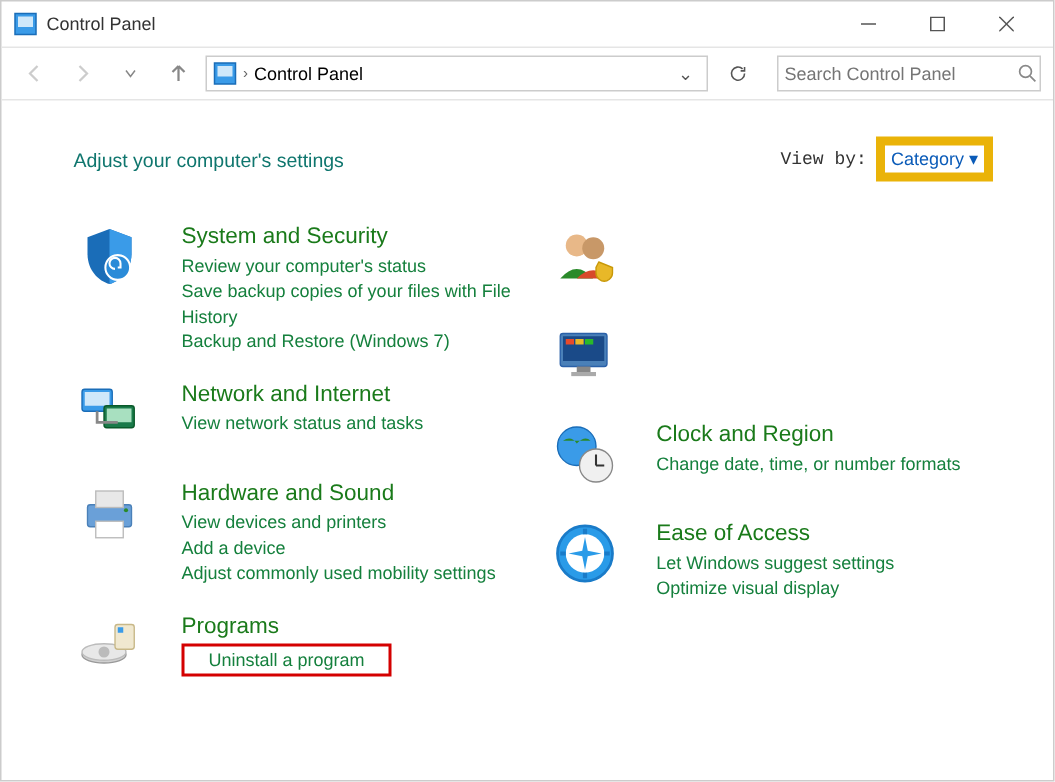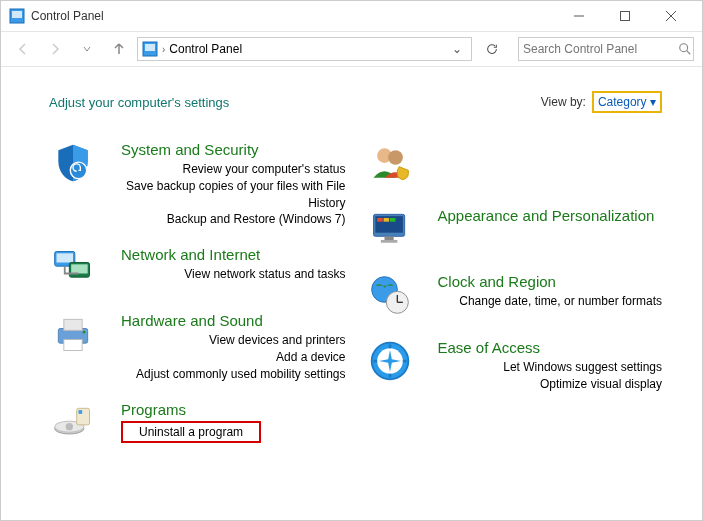--- a/index.html
+++ b/index.html
@@ -23,31 +23,31 @@
 .addr-drop { width:20px; text-align:center; color:#555; }
 .refresh { width:28px; height:24px; display:flex; align-items:center; justify-content:center; margin-left:2px; }
 .searchbar { width:176px; height:24px; border:1px solid #ccc; display:flex; align-items:center; margin-left:8px; padding:0 4px; }
 .searchbar input { border:none; outline:none; flex:1; font-size:12px; color:#555; }
 .searchbar .search-icon { color:#888; }
 
 .content { padding: 24px 40px 24px 48px; }
 .heading-row { display:flex; align-items:center; margin-bottom: 28px; }
 .heading { color:#0f766e; font-size:13px; font-weight:400; }
 .viewby { margin-left:auto; display:flex; align-items:center; gap:6px; font-size:12px; }
-.viewby-label { color:#333; }
+.viewby-label { color:#333;font-family:Liberation Mono, monospace; }
 .viewby-value { color:#0a5bb8; cursor:pointer; padding:2px 4px; }
-.highlight-red { border:2px solid #eab308; }
+.highlight-red { border:6px solid #eab308; }
 
 .columns { display:flex; gap:20px; }
 .col { flex:1; }
 .cat { display:flex; gap:24px; margin-bottom:18px; }
 .cat .cat-icon { width:48px; height:48px; flex-shrink:0; display:flex; align-items:flex-start; justify-content:center; }
 .cat .cat-body { flex:1; }
 .cat-title { color:#1a7a1a; font-size:15px; font-weight:400; cursor:pointer; line-height:1.2; margin-bottom:2px; }
-.cat-link { color:#000000; font-size:12px; cursor:pointer; line-height:1.4; display:block;text-align:right; }
+.cat-link { color:#15803d; font-size:12px; cursor:pointer; line-height:1.4; display:block; }
 .inline-highlight { display:inline-block; border:2px solid #d40000; padding:1px 16px; }
 
 svg { display:block; }
 </style>
 </head>
 <body>
 
 <div class="titlebar">
   <span class="tb-icon">
     <svg width="16" height="16" viewBox="0 0 16 16">
@@ -226,23 +226,20 @@
           <svg width="44" height="44" viewBox="0 0 48 48">
               <rect x="6" y="8" width="34" height="24" rx="2" fill="#4a80b8" stroke="#2a60a8"></rect>
               <rect x="8" y="10" width="30" height="18" fill="#1a4a88"></rect>
               <rect x="10" y="12" width="6" height="4" fill="#e84a2a"></rect>
               <rect x="17" y="12" width="6" height="4" fill="#e8b828"></rect>
               <rect x="24" y="12" width="6" height="4" fill="#2ab82a"></rect>
               <rect x="18" y="32" width="10" height="4" fill="#888"></rect>
               <rect x="14" y="36" width="18" height="3" fill="#aaa"></rect>
             </svg>
         </span>
-        <div class="cat-body">
-          <div class="cat-title">Appearance and Personalization</div>
-        </div>
       </div>
 
       <div class="cat">
         <span class="cat-icon">
           <svg width="44" height="44" viewBox="0 0 48 48">
               <circle cx="18" cy="18" r="14" fill="#3a9be8" stroke="#1a6db8"></circle>
               <path d="M8 14 Q14 10 18 16 Q24 10 28 14" fill="#2a8a2a"></path>
               <circle cx="32" cy="32" r="12" fill="#f0f0f0" stroke="#888"></circle>
               <line x1="32" y1="32" x2="32" y2="24" stroke="#333" stroke-width="1.5"></line>
               <line x1="32" y1="32" x2="38" y2="32" stroke="#333" stroke-width="1.5"></line>

